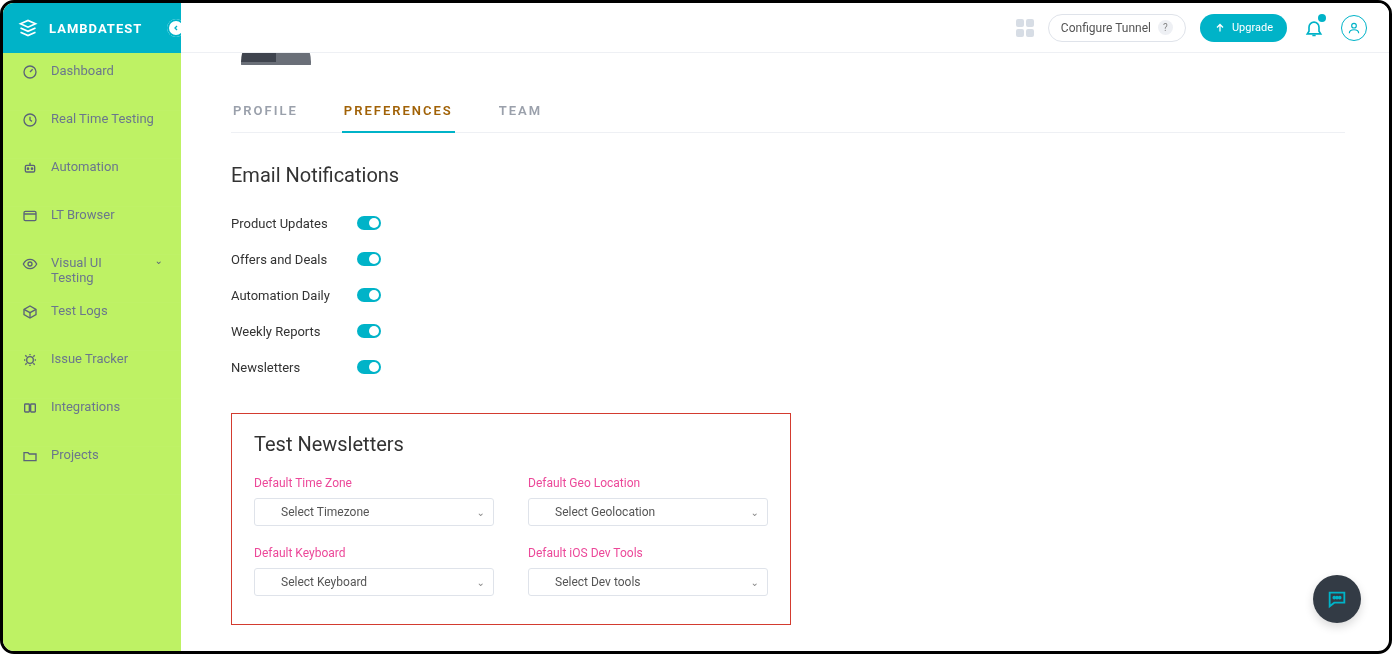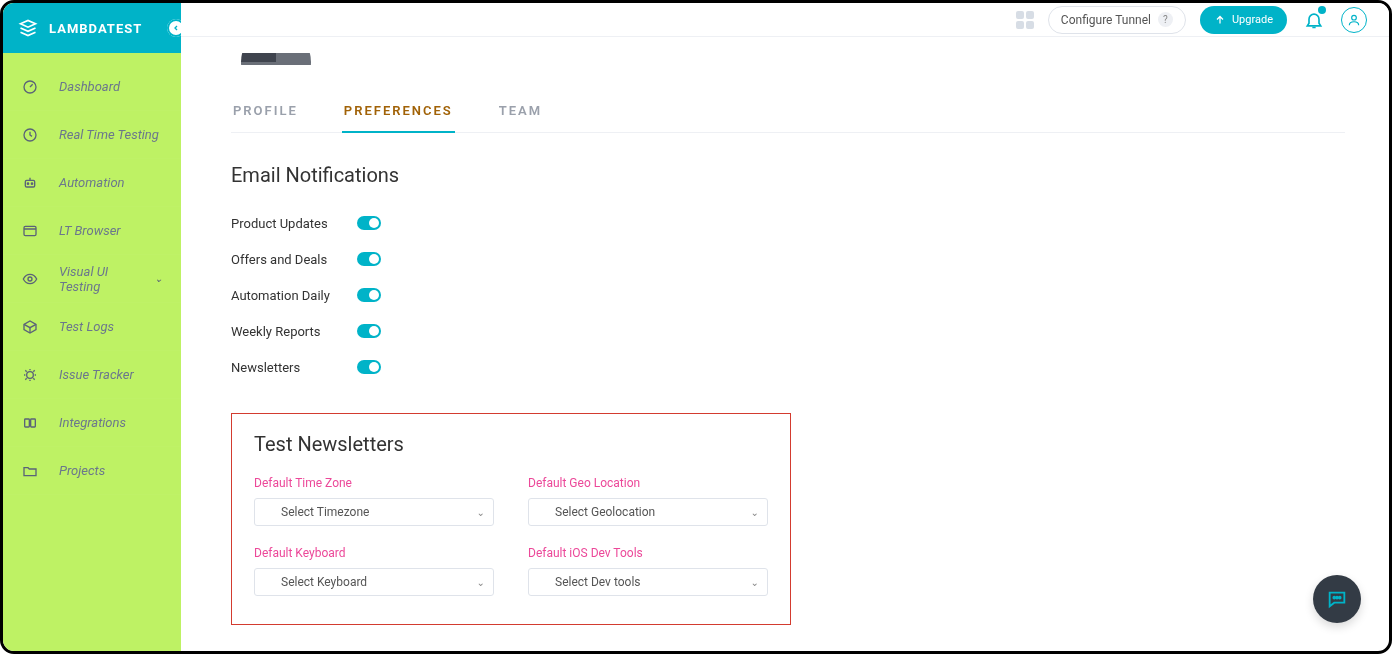--- a/index.html
+++ b/index.html
@@ -55,48 +55,46 @@
     border-radius: 50%;
     display: flex; align-items: center; justify-content: center;
     color: #00b3c8;
     font-size: 11px;
     cursor: pointer;
     box-shadow: 0 0 0 2px #00b3c8 inset;
   }
   .sidebar-nav { padding-top: 10px; }
   .sidebar-item {
     display: flex;
-    align-items: center;
     height: 48px;
     padding: 0 18px;
     font-size: 13px;
     color: #6b778c;
     cursor: pointer;
-    gap: 20px;
+    gap: 12px;
     border-bottom: 1px solid rgba(255,255,255,0.02);
-    font-style: italic;
   }
   .sidebar-item .nav-icon {
     width: 18px; height: 18px;
     flex: 0 0 18px;
     display: inline-flex;
     align-items: center; justify-content: center;
     color: #5a6378;
   }
   .sidebar-item .chev {
     margin-left: auto;
     font-size: 10px;
     color: #5a6378;
   }
 
   
   .topbar {
     position: absolute;
     left: 178px; right: 0; top: 0;
-    height: 34px;
+    height: 50px;
     border-bottom: 1px solid #eef0f4;
     display: flex;
     align-items: center;
     justify-content: flex-end;
     padding: 0 22px;
     gap: 14px;
     background: #fff;
   }
   .topbar .apps-icon {
     width: 18px; height: 18px;

